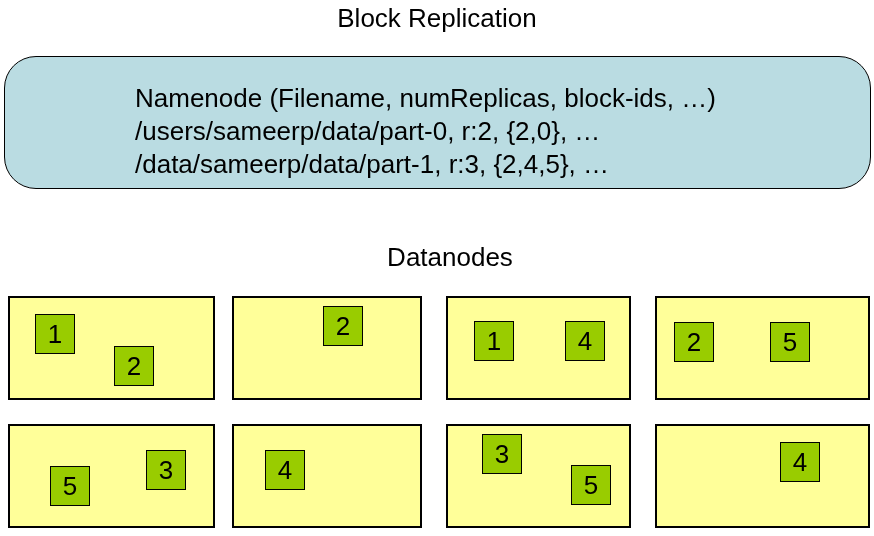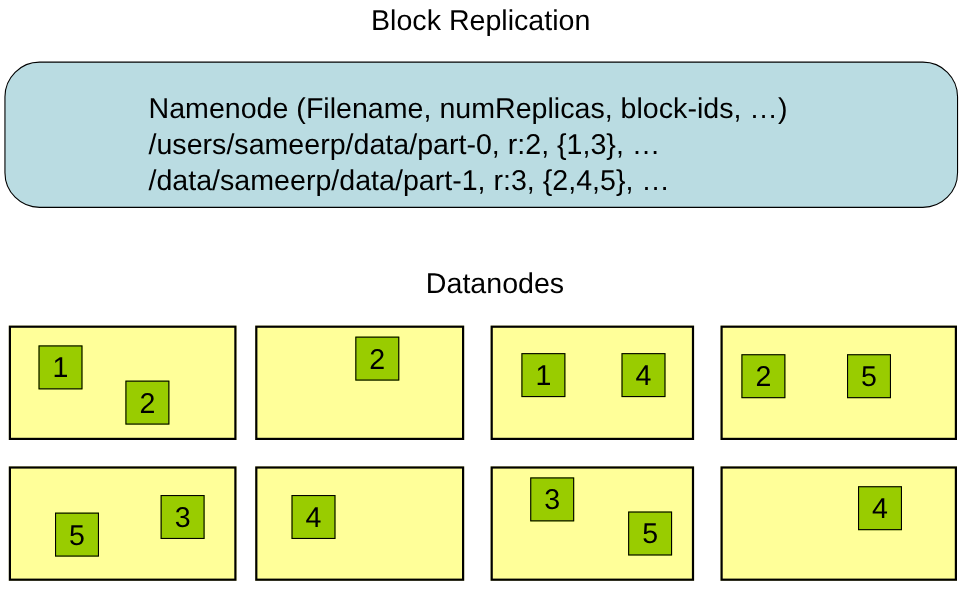--- a/index.html
+++ b/index.html
@@ -77,21 +77,21 @@
 </head>
 <body>
 
 <div class="slide">
 
   <div class="heading title">Block Replication</div>
 
   <div class="namenode-box">
     <div class="namenode-text">
       <div>Namenode (Filename, numReplicas, block-ids, …)</div>
-      <div>/users/sameerp/data/part-0, r:2, {1,3}, …</div>
+      <div>/users/sameerp/data/part-0, r:2, {2,0}, …</div>
       <div>/data/sameerp/data/part-1, r:3, {2,4,5}, …</div>
     </div>
   </div>
 
   <div class="heading datanodes-heading">Datanodes</div>
 
   <div class="datanode dn0">
       <div class="block" style="left: 25px; top: 16px;">1</div>
       <div class="block" style="left: 104px; top: 48px;">2</div>
     </div>

